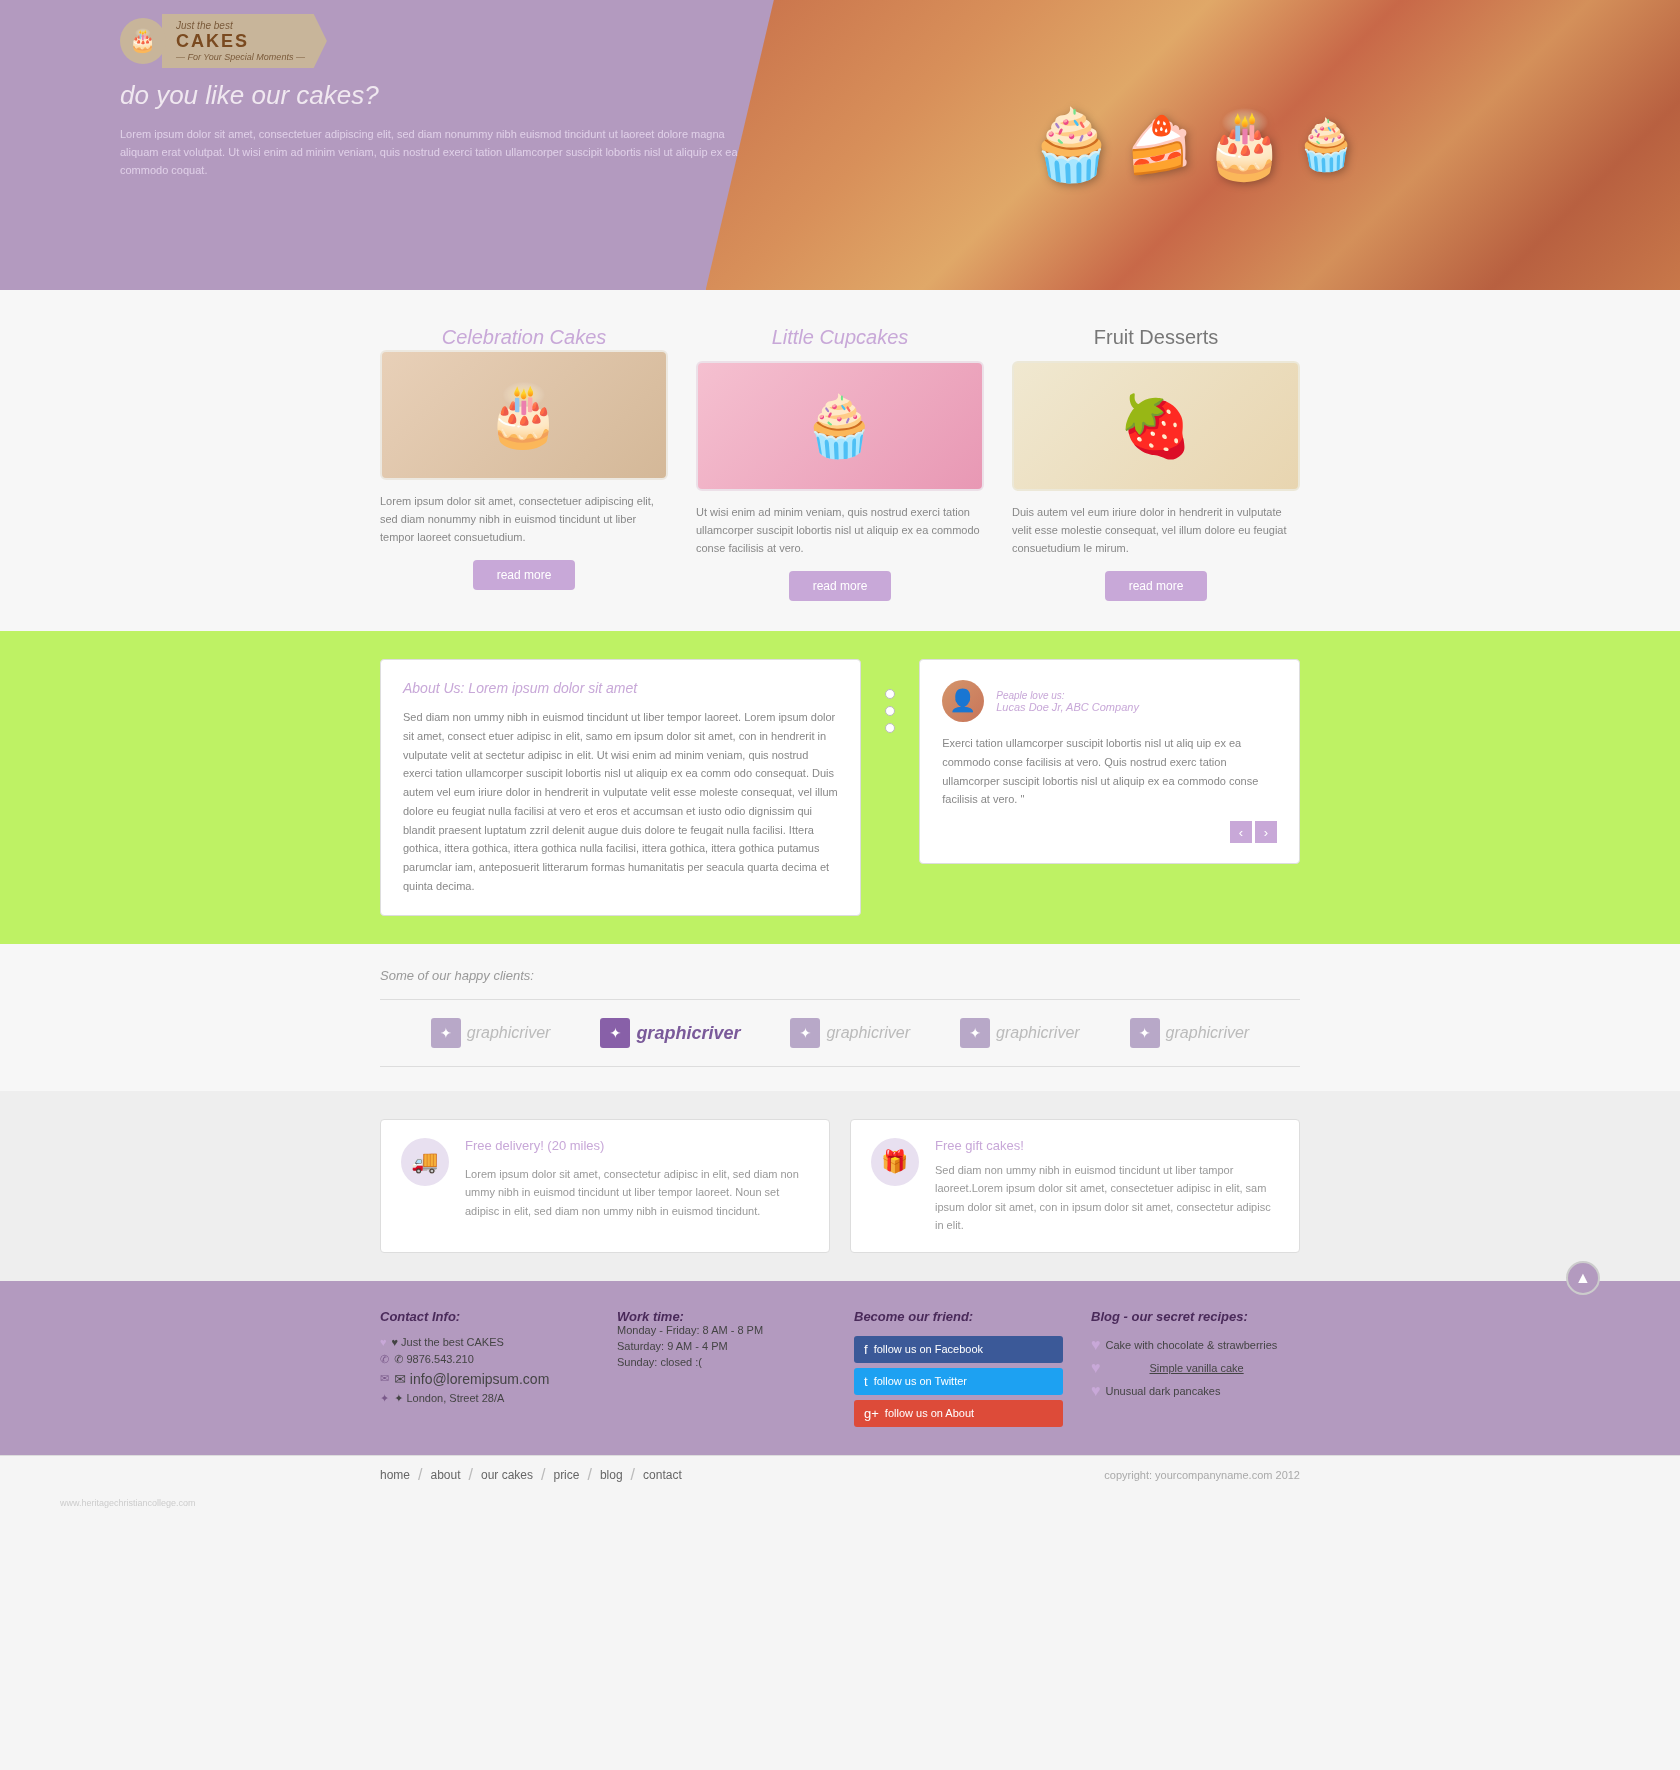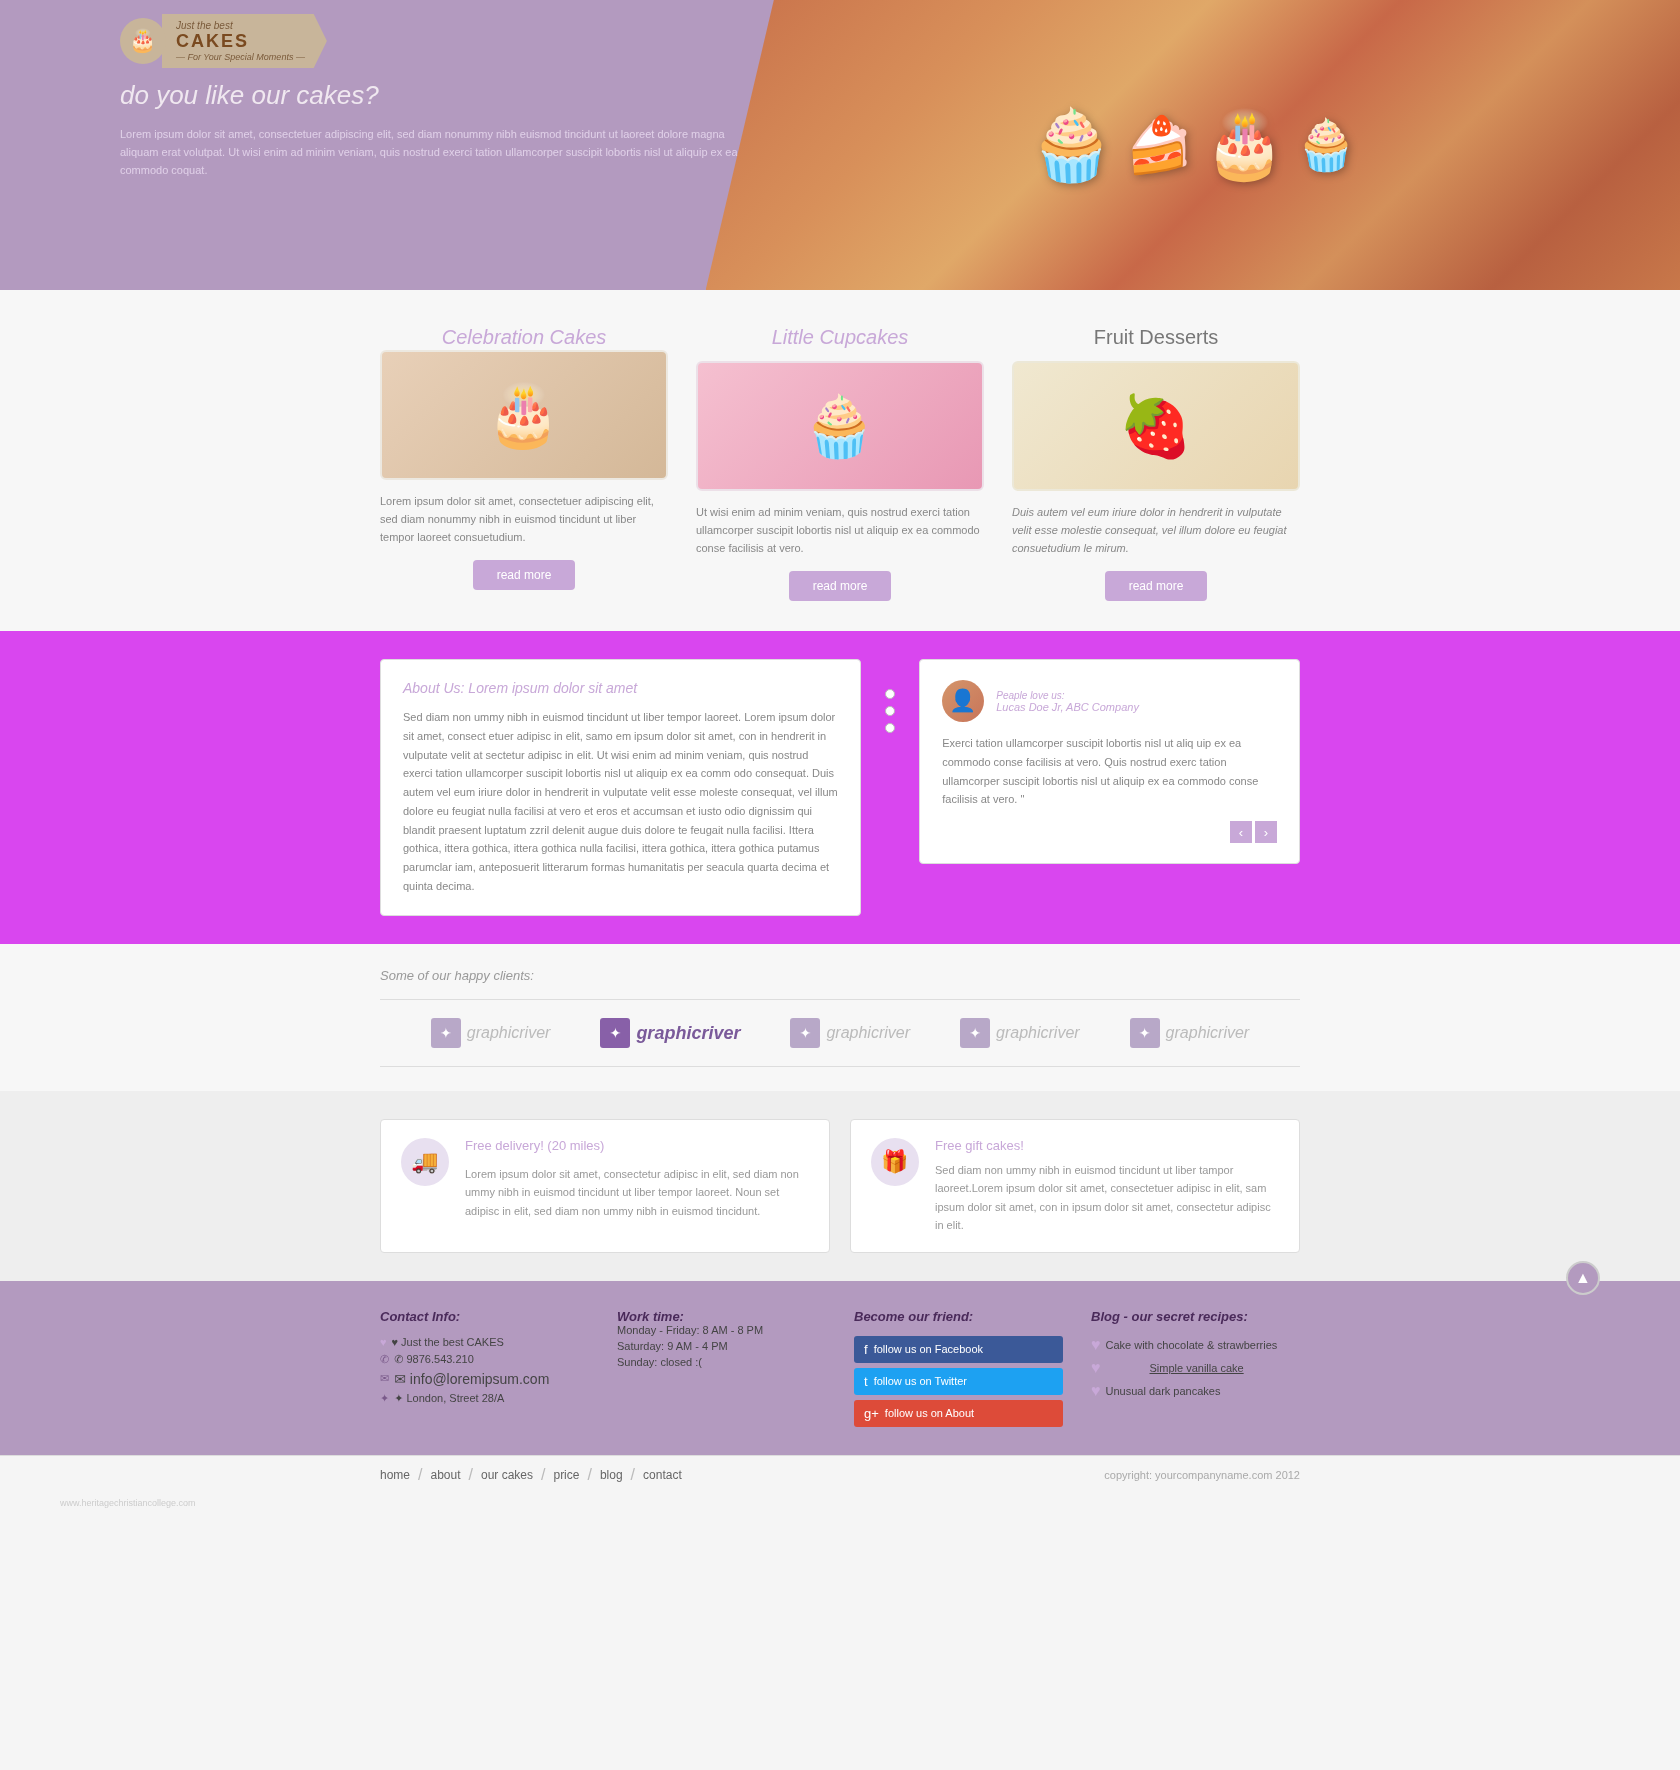--- a/index.html
+++ b/index.html
@@ -77,27 +77,27 @@
     <div style="text-align:center;">
       <h3 style="font-size:20px;color:#c8a8d8;font-style:italic;font-weight:normal;margin-bottom:12px;">Little Cupcakes</h3>
       <div style="width:100%;height:130px;background:linear-gradient(135deg,#f5c0d0,#e898b4);border-radius:6px;display:flex;align-items:center;justify-content:center;font-size:60px;border:2px solid #ece0e8;margin-bottom:12px;">🧁</div>
       <p style="font-size:11px;color:#888;line-height:1.65;text-align:left;margin-bottom:14px;">Ut wisi enim ad minim veniam, quis nostrud exerci tation ullamcorper suscipit lobortis nisl ut aliquip ex ea commodo conse facilisis at vero.</p>
       <button style="background:#c8a8d8;color:white;border:none;padding:8px 24px;border-radius:4px;font-size:12px;cursor:pointer;">read more</button>
     </div>
 
     <div style="text-align:center;">
       <h3 style="font-size:20px;color:#777;font-weight:normal;margin-bottom:12px;">Fruit Desserts</h3>
       <div style="width:100%;height:130px;background:linear-gradient(135deg,#f0e8d0,#e8d5b0);border-radius:6px;display:flex;align-items:center;justify-content:center;font-size:60px;border:2px solid #ece8d8;margin-bottom:12px;">🍓</div>
-      <p style="font-size:11px;color:#888;line-height:1.65;text-align:left;margin-bottom:14px;font-style:italic;">Duis autem vel eum iriure dolor in hendrerit in vulputate velit esse molestie consequat, vel illum dolore eu feugiat consuetudium le mirum.</p>
+      <p style="font-size:11px;color:#888;line-height:1.65;text-align:left;margin-bottom:14px;">Duis autem vel eum iriure dolor in hendrerit in vulputate velit esse molestie consequat, vel illum dolore eu feugiat consuetudium le mirum.</p>
       <button style="background:#c8a8d8;color:white;border:none;padding:8px 24px;border-radius:4px;font-size:12px;cursor:pointer;">read more</button>
     </div>
   </div>
 </div>
 
-<div style="background:#d946ef;padding:28px 0;">
+<div style="background:#bef264;padding:28px 0;">
   <div style="max-width:1000px;margin:0 auto;display:flex;gap:24px;padding:0 40px;align-items:flex-start;">
 
     <div style="flex:1.3;background:white;border:1px solid #ddd;border-radius:4px;padding:20px 22px;">
       <h3 style="font-size:14px;color:#c8a8d8;font-style:italic;font-weight:normal;margin-bottom:12px;">About Us: Lorem ipsum dolor sit amet</h3>
       <p style="font-size:11px;color:#888;line-height:1.7;">Sed diam non ummy nibh in euismod tincidunt ut liber tempor laoreet. Lorem ipsum dolor sit amet, consect etuer adipisc in elit, samo em ipsum dolor sit amet, con in hendrerit in vulputate velit at sectetur adipisc in elit. Ut wisi enim ad minim veniam, quis nostrud exerci tation ullamcorper suscipit lobortis nisl ut aliquip ex ea comm odo consequat. Duis autem vel eum iriure dolor in hendrerit in vulputate velit esse moleste consequat, vel illum dolore eu feugiat nulla facilisi at vero et eros et accumsan et iusto odio dignissim qui blandit praesent luptatum zzril delenit augue duis dolore te feugait nulla facilisi. Ittera gothica, ittera gothica, ittera gothica nulla facilisi, ittera gothica, ittera gothica putamus parumclar iam, anteposuerit litterarum formas humanitatis per seacula quarta decima et quinta decima.</p>
     </div>
 
     <div style="display:flex;flex-direction:column;gap:7px;padding-top:30px;">
       <div style="width:10px;height:10px;border-radius:50%;border:1px solid #bbb;background:white;"></div>
       <div style="width:10px;height:10px;border-radius:50%;border:1px solid #bbb;background:white;"></div>

